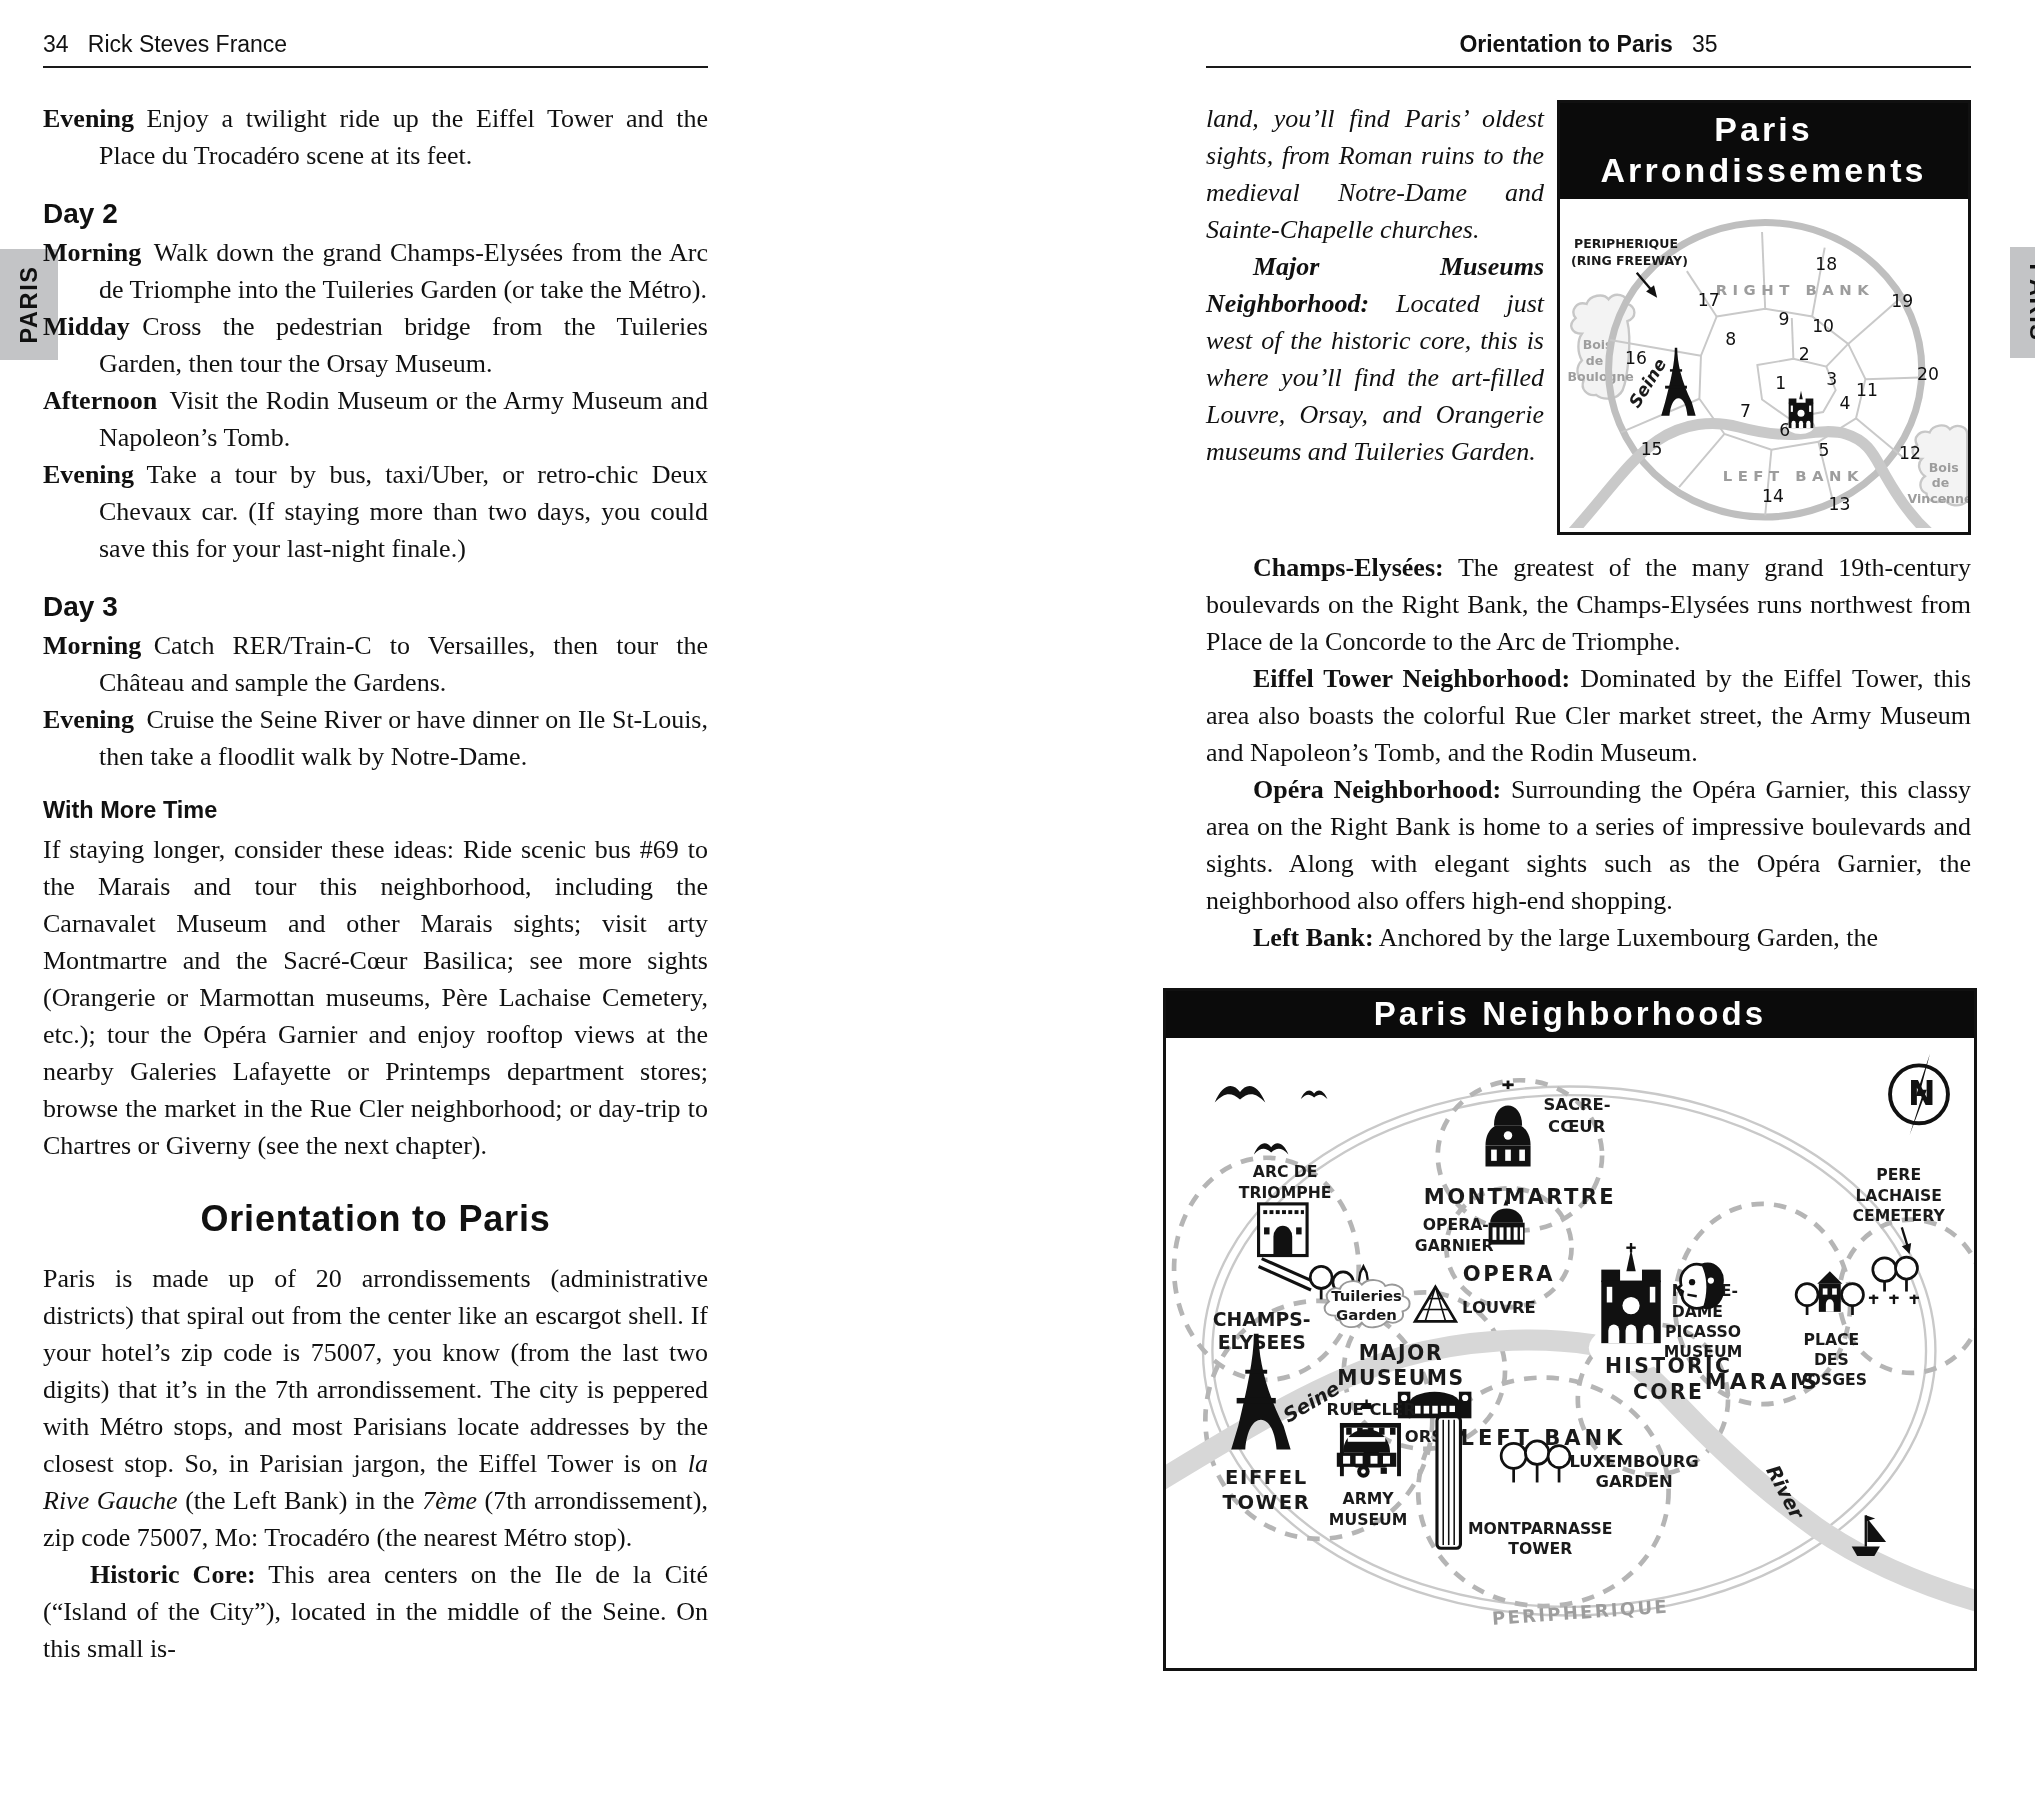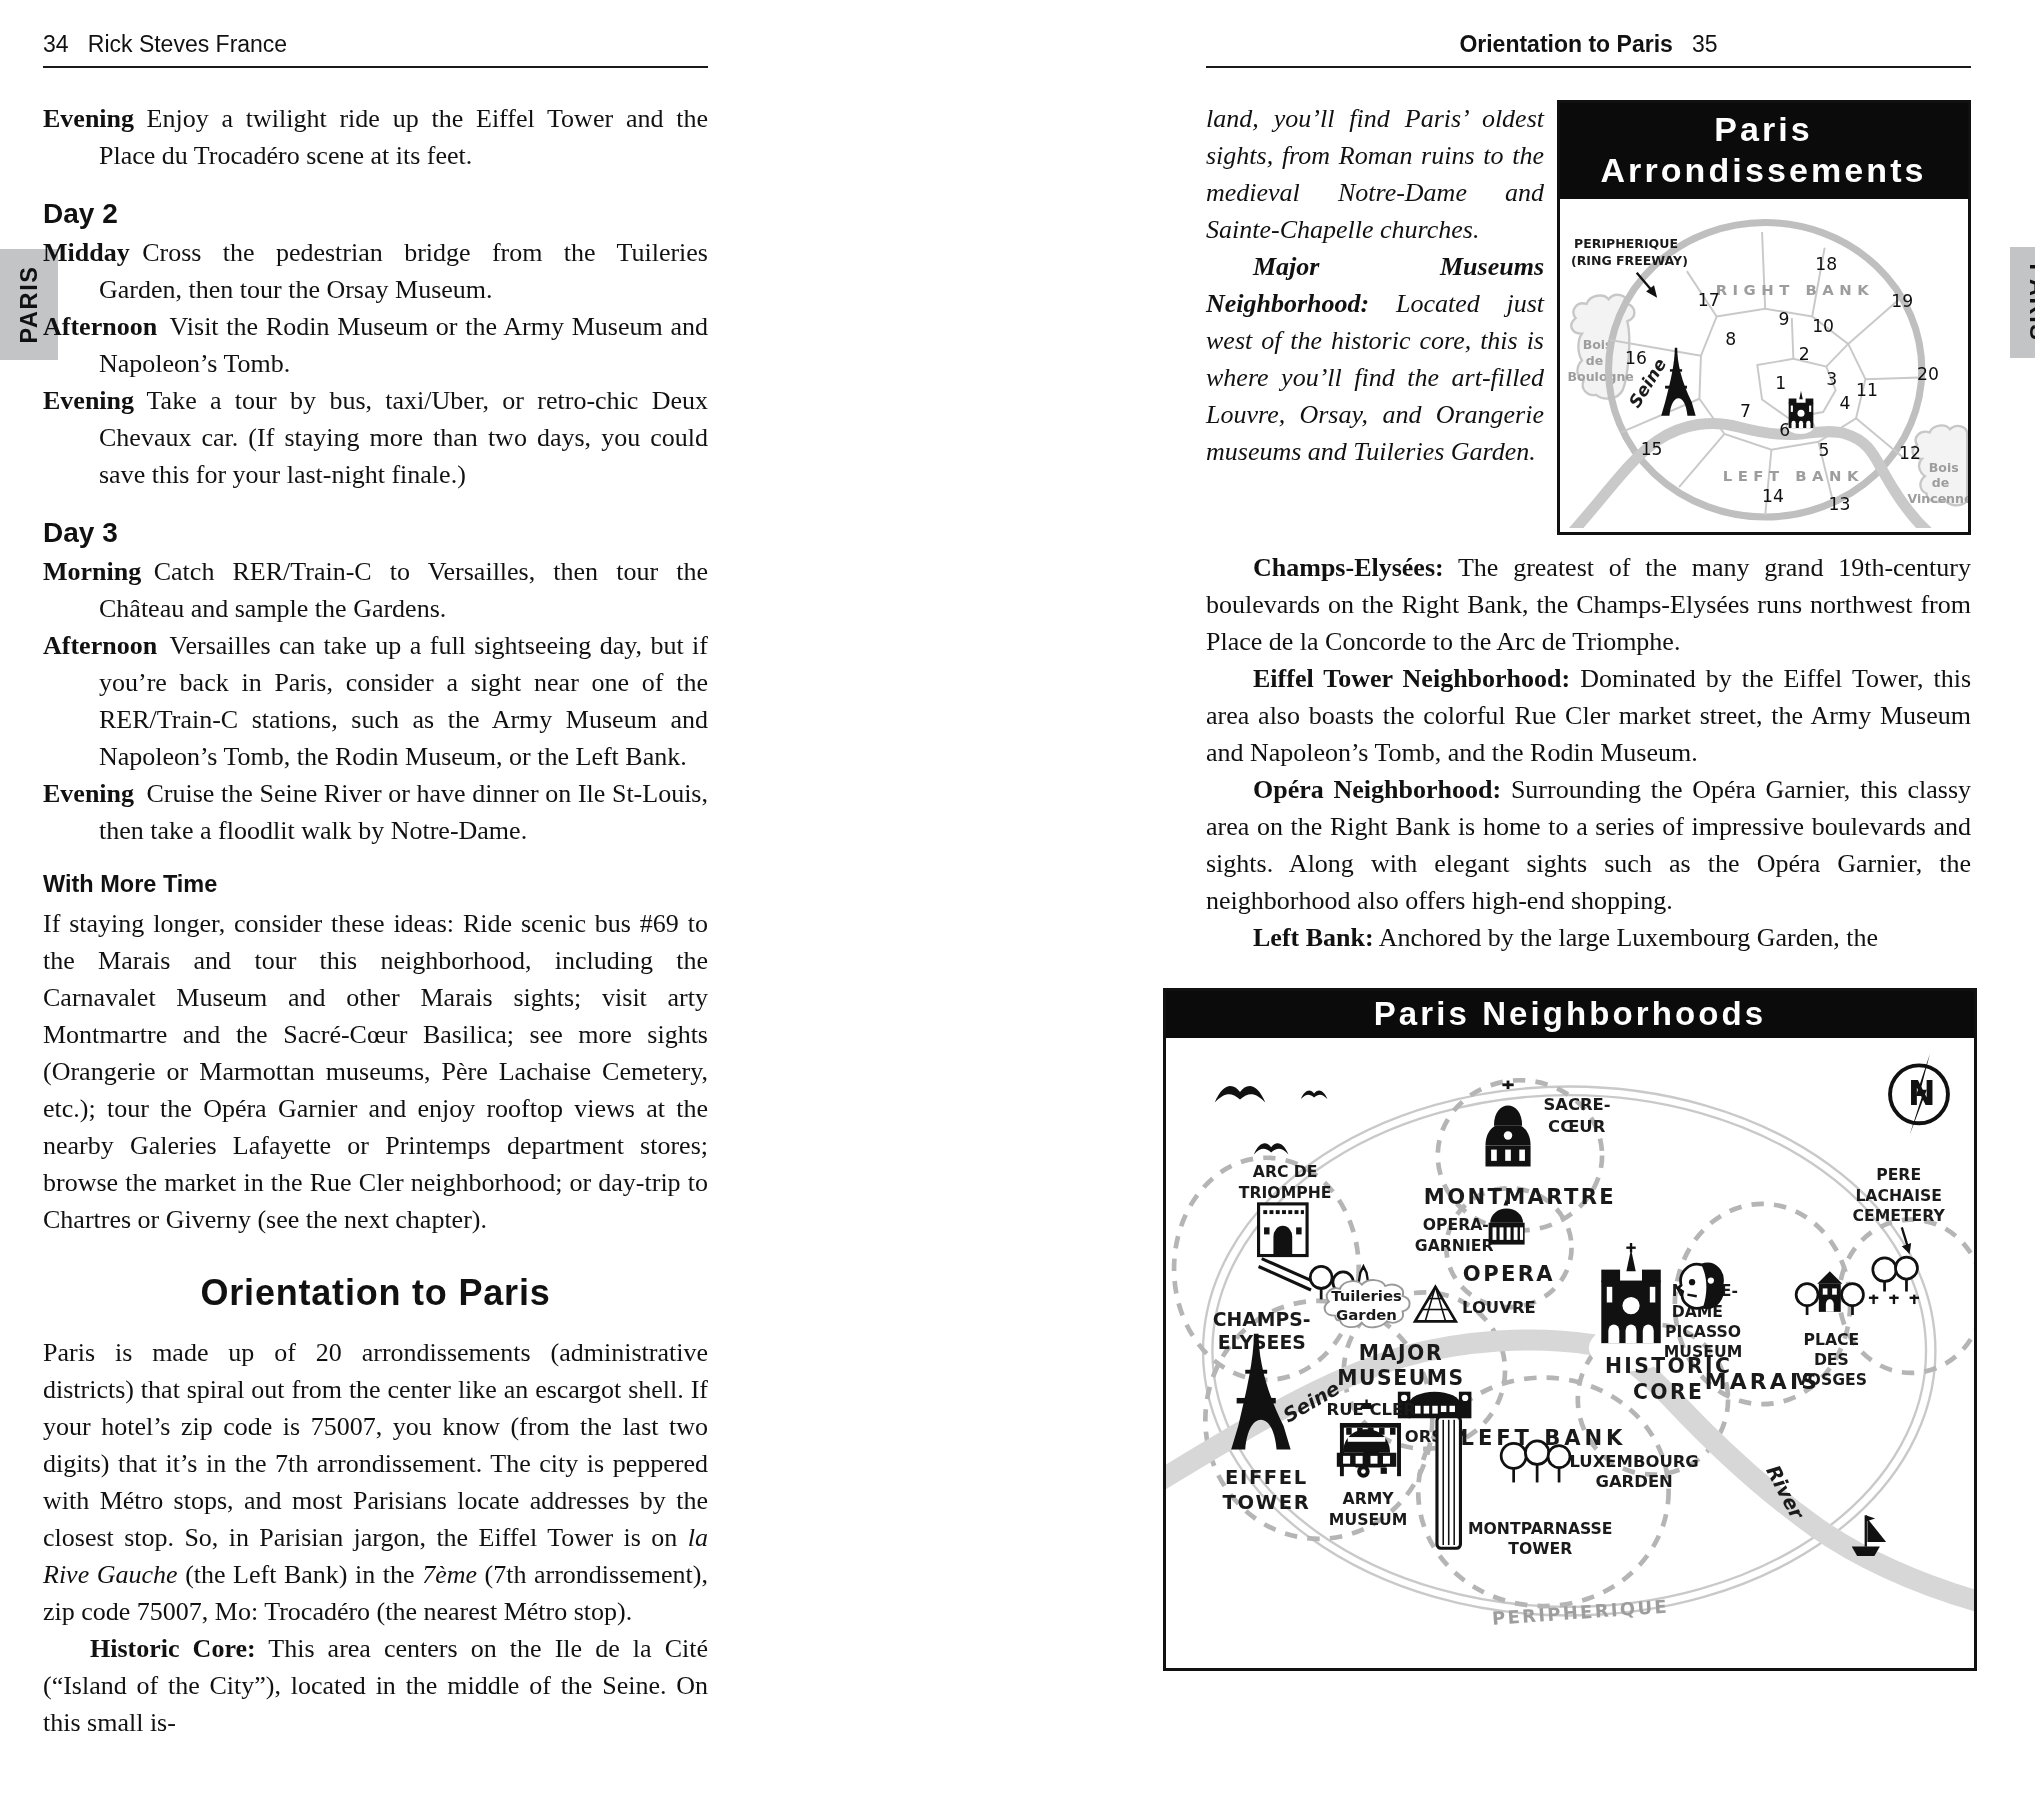--- a/index.html
+++ b/index.html
@@ -64,27 +64,27 @@
       <span>PARIS</span>
     </div>
   <div class="tab" id="tab-right">
       <span>PARIS</span>
     </div>
 
   <div class="page" id="page-left">
     <p class="entry"><b>Evening</b><span>Enjoy a twilight ride up the Eiffel Tower and the Place du Trocadéro scene at its feet.</span></p>
 
     <div class="dayhead">Day 2</div>
+    <p class="entry"><b>Morning</b><span>Walk down the grand Champs-Elysées from the Arc de Triomphe into the Tuileries Garden (or take the Métro).</span></p>
     <p class="entry"><b>Midday</b><span>Cross the pedestrian bridge from the Tuileries Garden, then tour the Orsay Museum.</span></p>
     <p class="entry"><b>Afternoon</b><span>Visit the Rodin Museum or the Army Museum and Napoleon’s Tomb.</span></p>
     <p class="entry"><b>Evening</b><span>Take a tour by bus, taxi/Uber, or retro-chic Deux Chevaux car. (If staying more than two days, you could save this for your last-night finale.)</span></p>
 
     <div class="dayhead">Day 3</div>
     <p class="entry"><b>Morning</b><span>Catch RER/Train-C to Versailles, then tour the Château and sample the Gardens.</span></p>
-    <p class="entry"><b>Afternoon</b><span>Versailles can take up a full sightseeing day, but if you’re back in Paris, consider a sight near one of the RER/Train-C stations, such as the Army Museum and Napoleon’s Tomb, the Rodin Museum, or the Left Bank.</span></p>
     <p class="entry"><b>Evening</b><span>Cruise the Seine River or have dinner on Ile St-Louis, then take a floodlit walk by Notre-Dame.</span></p>
 
     <div class="subhead">With More Time</div>
     <p>If staying longer, consider these ideas: Ride scenic bus #69 to the Marais and tour this neighborhood, including the Carnavalet Museum and other Marais sights; visit arty Montmartre and the Sacré-Cœur Basilica; see more sights (Orangerie or Marmottan museums, Père Lachaise Cemetery, etc.); tour the Opéra Garnier and enjoy rooftop views at the nearby Galeries Lafayette or Printemps department stores; browse the market in the Rue Cler neighborhood; or day-trip to Chartres or Giverny (see the next chapter).</p>
 
     <div class="bighead">Orientation to Paris</div>
     <p><span>Paris is made up of 20 arrondissements (administrative districts) that spiral out from the center like an escargot shell. If your hotel’s zip code is 75007, you know (from the last two digits) that it’s in the 7th arrondissement. The city is peppered with Métro stops, and most Parisians locate addresses by the closest stop. So, in Parisian jargon, the Eiffel Tower is on </span><i>la Rive Gauche</i><span> (the Left Bank) in the </span><i>7ème</i><span> (7th arrondissement), zip code 75007, Mo: Trocadéro (the nearest Métro stop).</span></p>
     <p class="indent"><b>Historic Core:</b> <span>This area centers on the Ile de la Cité (“Island of the City”), located in the middle of the Seine. On this small is-</span></p>
   </div>
 

